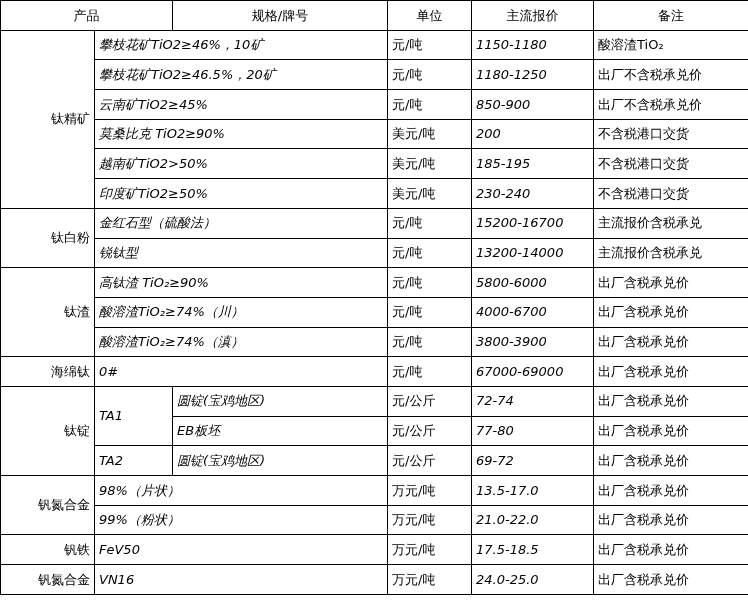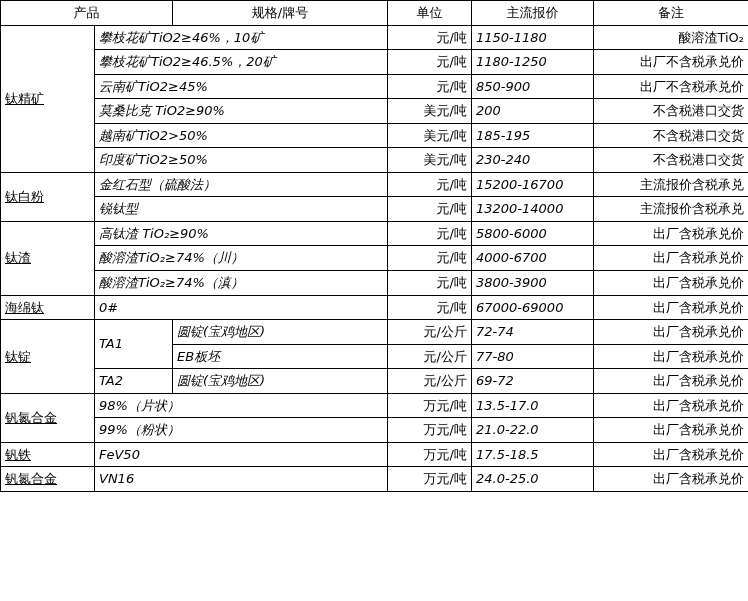--- a/index.html
+++ b/index.html
@@ -10,36 +10,36 @@
   body {
     width: 748px;
     height: 601px;
     font-family: "DejaVu Sans", "Liberation Sans", sans-serif;
     color: #000000;
     overflow: hidden;
   }
   #price-table {
     border-collapse: collapse;
     width: 748px;
-    height: 492px;
+    height: 595px;
     table-layout: fixed;
   }
   #price-table td {
     border: 1px solid #000000;
     font-size: 13px;
     line-height: 1.2;
     padding: 2px 4px;
     vertical-align: middle;
     white-space: nowrap;
     overflow: hidden;
   }
-  td.ctr { text-align: right; }
+  td.ctr { text-align: left; }
   td.lft { text-align: left; padding-left: 6px; font-style: italic; }
   td.hdr { text-align: center; font-size: 14px; }
-  td.cat { text-align: left; font-size: 14px; text-decoration: underline; }
+  td.cat { text-align: right; font-size: 14px; }
 </style>
 </head>
 <body>
 
 <table id="price-table">
   <colgroup>
     <col style="width:94px">
     <col style="width:78px">
     <col style="width:215px">
     <col style="width:84px">

